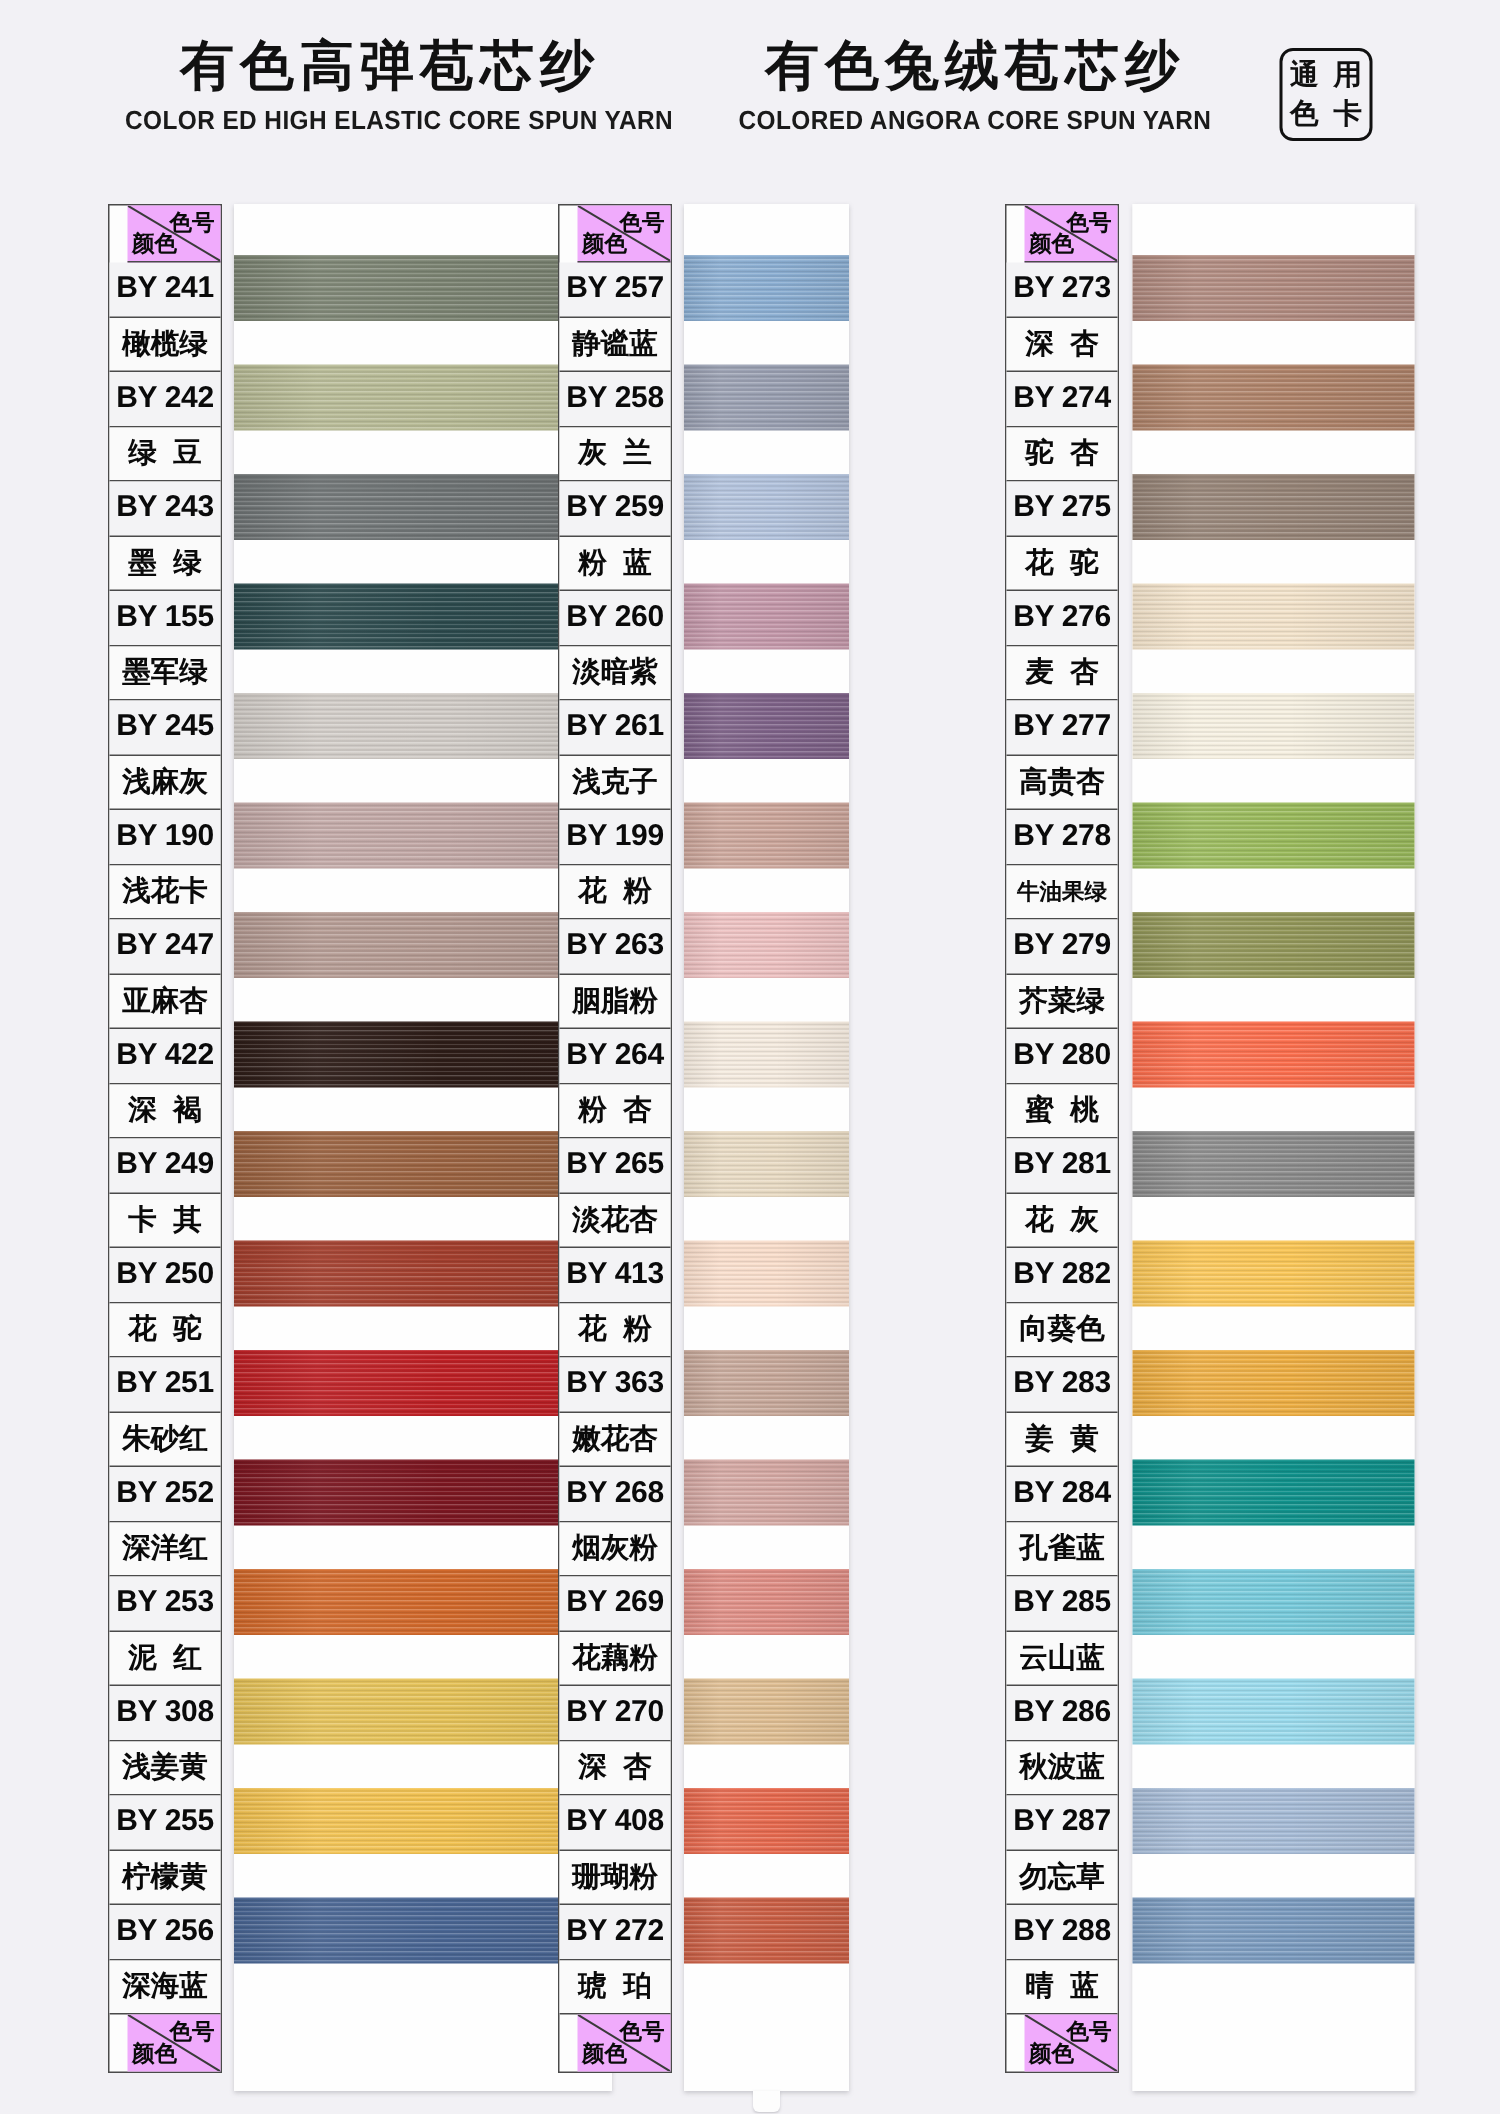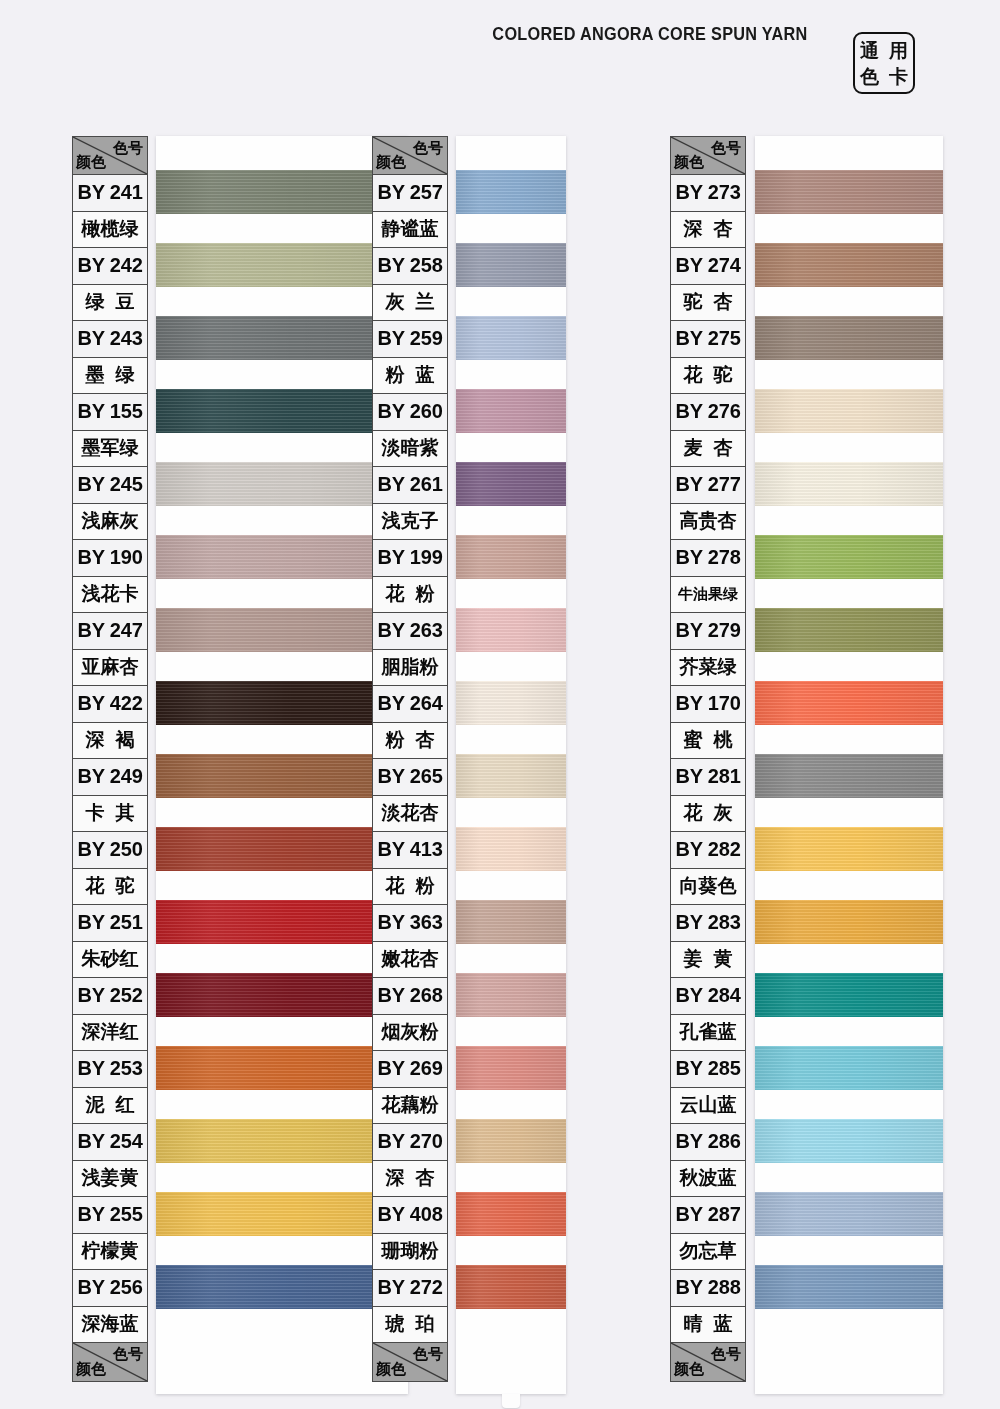--- a/index.html
+++ b/index.html
@@ -71,21 +71,21 @@
     background:#f3f3f5;
   }
   .cell.name{
     font-family:"DejaVu Sans",sans-serif;
     font-size:19px;font-weight:600;color:#0a0a0a;
     background:#fafafa;
   }
   .cell.name.n4{font-size:15px;letter-spacing:0px;}
   .cell.name.n2{letter-spacing:11px;text-indent:11px;}
   .cell.hdr{
-    height:38px;position:relative;background:#a3a3a3;
+    height:38px;position:relative;background:#f0abfc;margin-left:12px;
   }
   .cell.hdr .diag{
     position:absolute;left:0;top:0;width:100%;height:100%;
   }
   .cell.hdr .diag svg{display:block;width:100%;height:100%;}
   .cell.hdr .se{
     position:absolute;right:4px;top:2px;
     font-family:"DejaVu Sans",sans-serif;font-size:15px;font-weight:700;color:#0a0a0a;
   }
   .cell.hdr .ys{
@@ -135,21 +135,26 @@
     position:absolute;left:50%;margin-left:-9px;
     width:18px;height:14px;background:#fdfdfd;
     border-radius:0 0 4px 4px;
     box-shadow:0 1px 2px rgba(120,120,130,.3);
   }
 </style>
 </head>
 <body>
 
 <div class="header">
+  <div class="title-block t1">
+    <div class="cn-title">有色高弹苞芯纱</div>
+    <div class="en-title">COLOR ED HIGH ELASTIC  CORE SPUN YARN</div>
+  </div>
   <div class="title-block t2">
+    <div class="cn-title">有色兔绒苞芯纱</div>
     <div class="en-title">COLORED ANGORA CORE SPUN YARN</div>
   </div>
   <div class="badge">
     <span>通</span>
     <span>用</span>
     <span>色</span>
     <span>卡</span>
   </div>
 </div>
 
@@ -267,21 +272,21 @@
       <div class="cell code">BY 249</div>
       <div class="cell name n2">卡其</div>
       <div class="cell code">BY 250</div>
       <div class="cell name n2">花驼</div>
       <div class="cell code">BY 251</div>
       <div class="cell name">朱砂红</div>
       <div class="cell code">BY 252</div>
       <div class="cell name">深洋红</div>
       <div class="cell code">BY 253</div>
       <div class="cell name n2">泥红</div>
-      <div class="cell code">BY 254</div>
+      <div class="cell code">BY 308</div>
       <div class="cell name">浅姜黄</div>
       <div class="cell code">BY 255</div>
       <div class="cell name">柠檬黄</div>
       <div class="cell code">BY 256</div>
       <div class="cell name">深海蓝</div>
       <div class="cell hdr">
         <div class="diag">
           <svg viewBox="0 0 76 38" preserveAspectRatio="none">
             <line x1="0" y1="0" x2="76" y2="38" stroke="#3a3a3a" stroke-width="1.4"></line>
           </svg>
@@ -532,21 +537,21 @@
       <div class="cell code">BY 275</div>
       <div class="cell name n2">花驼</div>
       <div class="cell code">BY 276</div>
       <div class="cell name n2">麦杏</div>
       <div class="cell code">BY 277</div>
       <div class="cell name">高贵杏</div>
       <div class="cell code">BY 278</div>
       <div class="cell name n4">牛油果绿</div>
       <div class="cell code">BY 279</div>
       <div class="cell name">芥菜绿</div>
-      <div class="cell code">BY 170</div>
+      <div class="cell code">BY 280</div>
       <div class="cell name n2">蜜桃</div>
       <div class="cell code">BY 281</div>
       <div class="cell name n2">花灰</div>
       <div class="cell code">BY 282</div>
       <div class="cell name">向葵色</div>
       <div class="cell code">BY 283</div>
       <div class="cell name n2">姜黄</div>
       <div class="cell code">BY 284</div>
       <div class="cell name">孔雀蓝</div>
       <div class="cell code">BY 285</div>

